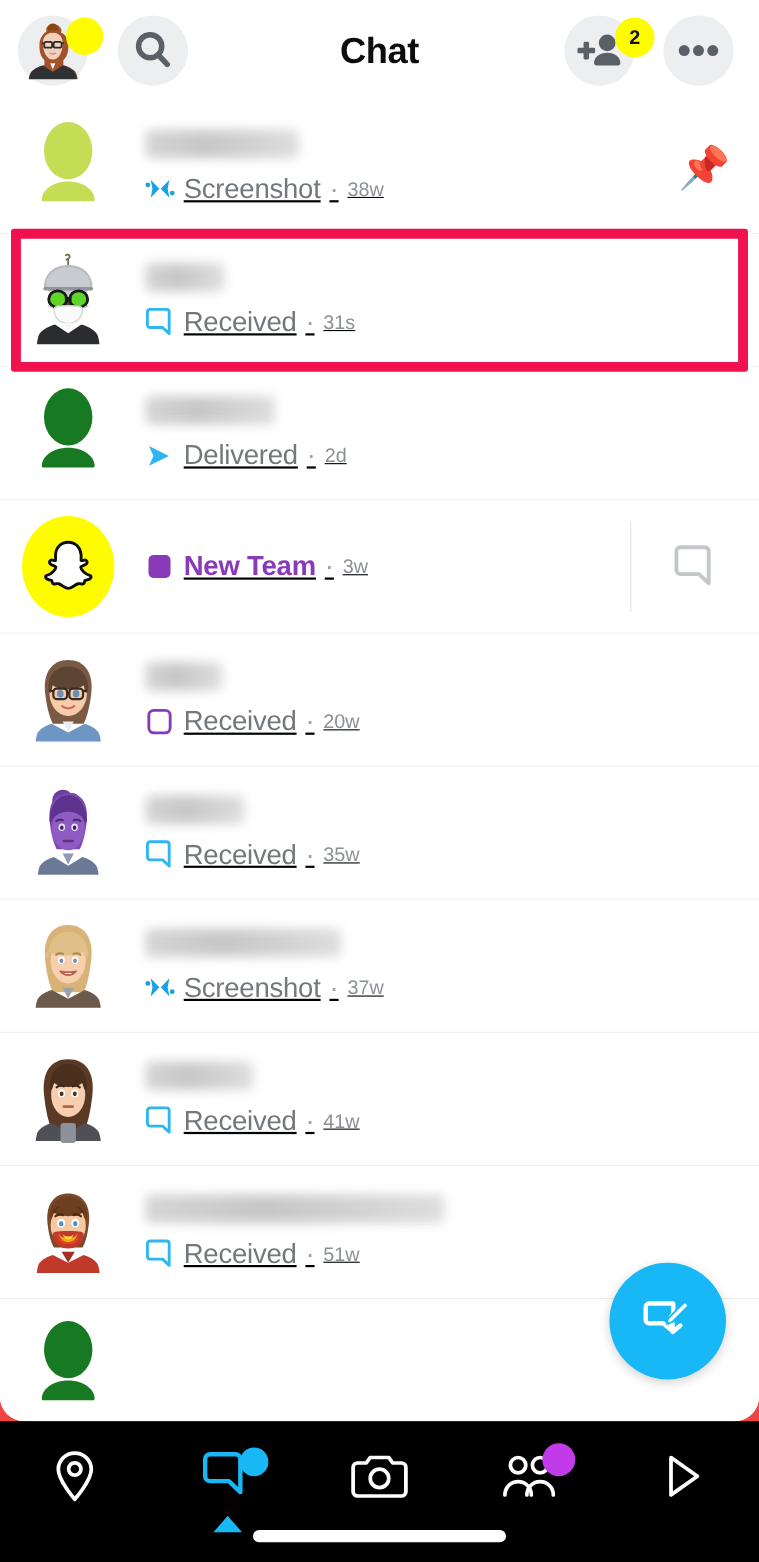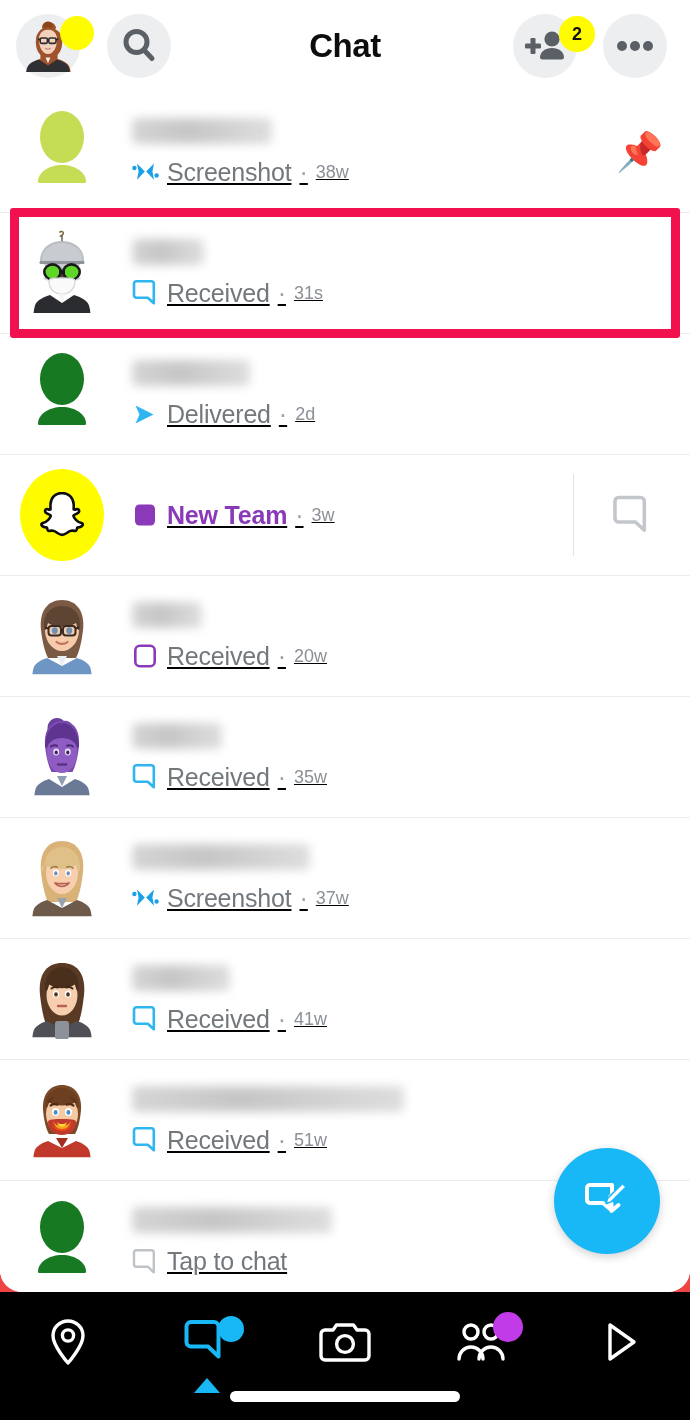--- a/index.html
+++ b/index.html
@@ -427,29 +427,20 @@
         </div>
       </div>
 
       <div class="row no-border">
         <div class="row-av">
           <svg width="78" height="90" viewBox="0 0 78 90">
             <ellipse cx="39" cy="30" rx="22" ry="26" fill="#177A22"></ellipse>
             <path d="M39 58c-14 0-24 8-24 16.5 0 .9.4 1.5 1.4 1.5h45.2c1 0 1.4-.6 1.4-1.5C63 66 53 58 39 58z" fill="#177A22"></path>
           </svg>
         </div>
-        <div class="row-body">
-          <div class="name-blur" style="width:200px"></div>
-          <div class="status">
-            <svg width="27" height="28" viewBox="0 0 27 28">
-              <path d="M4.5 2.2h14.8c1.4 0 2.5 1.1 2.5 2.5v19.6l-6-5.6H4.5c-1.4 0-2.5-1.1-2.5-2.5V4.7c0-1.4 1.1-2.5 2.5-2.5z" fill="none" stroke="#bfc3c7" stroke-width="2.4" stroke-linejoin="round"></path>
-            </svg>
-            <span class="status-txt">Tap to chat</span>
-          </div>
-        </div>
       </div>
 
     </div>
 
     <div class="highlight"></div>
 
   </div>
 
   <div class="fab">
     <svg width="52" height="52" viewBox="0 0 52 52">

